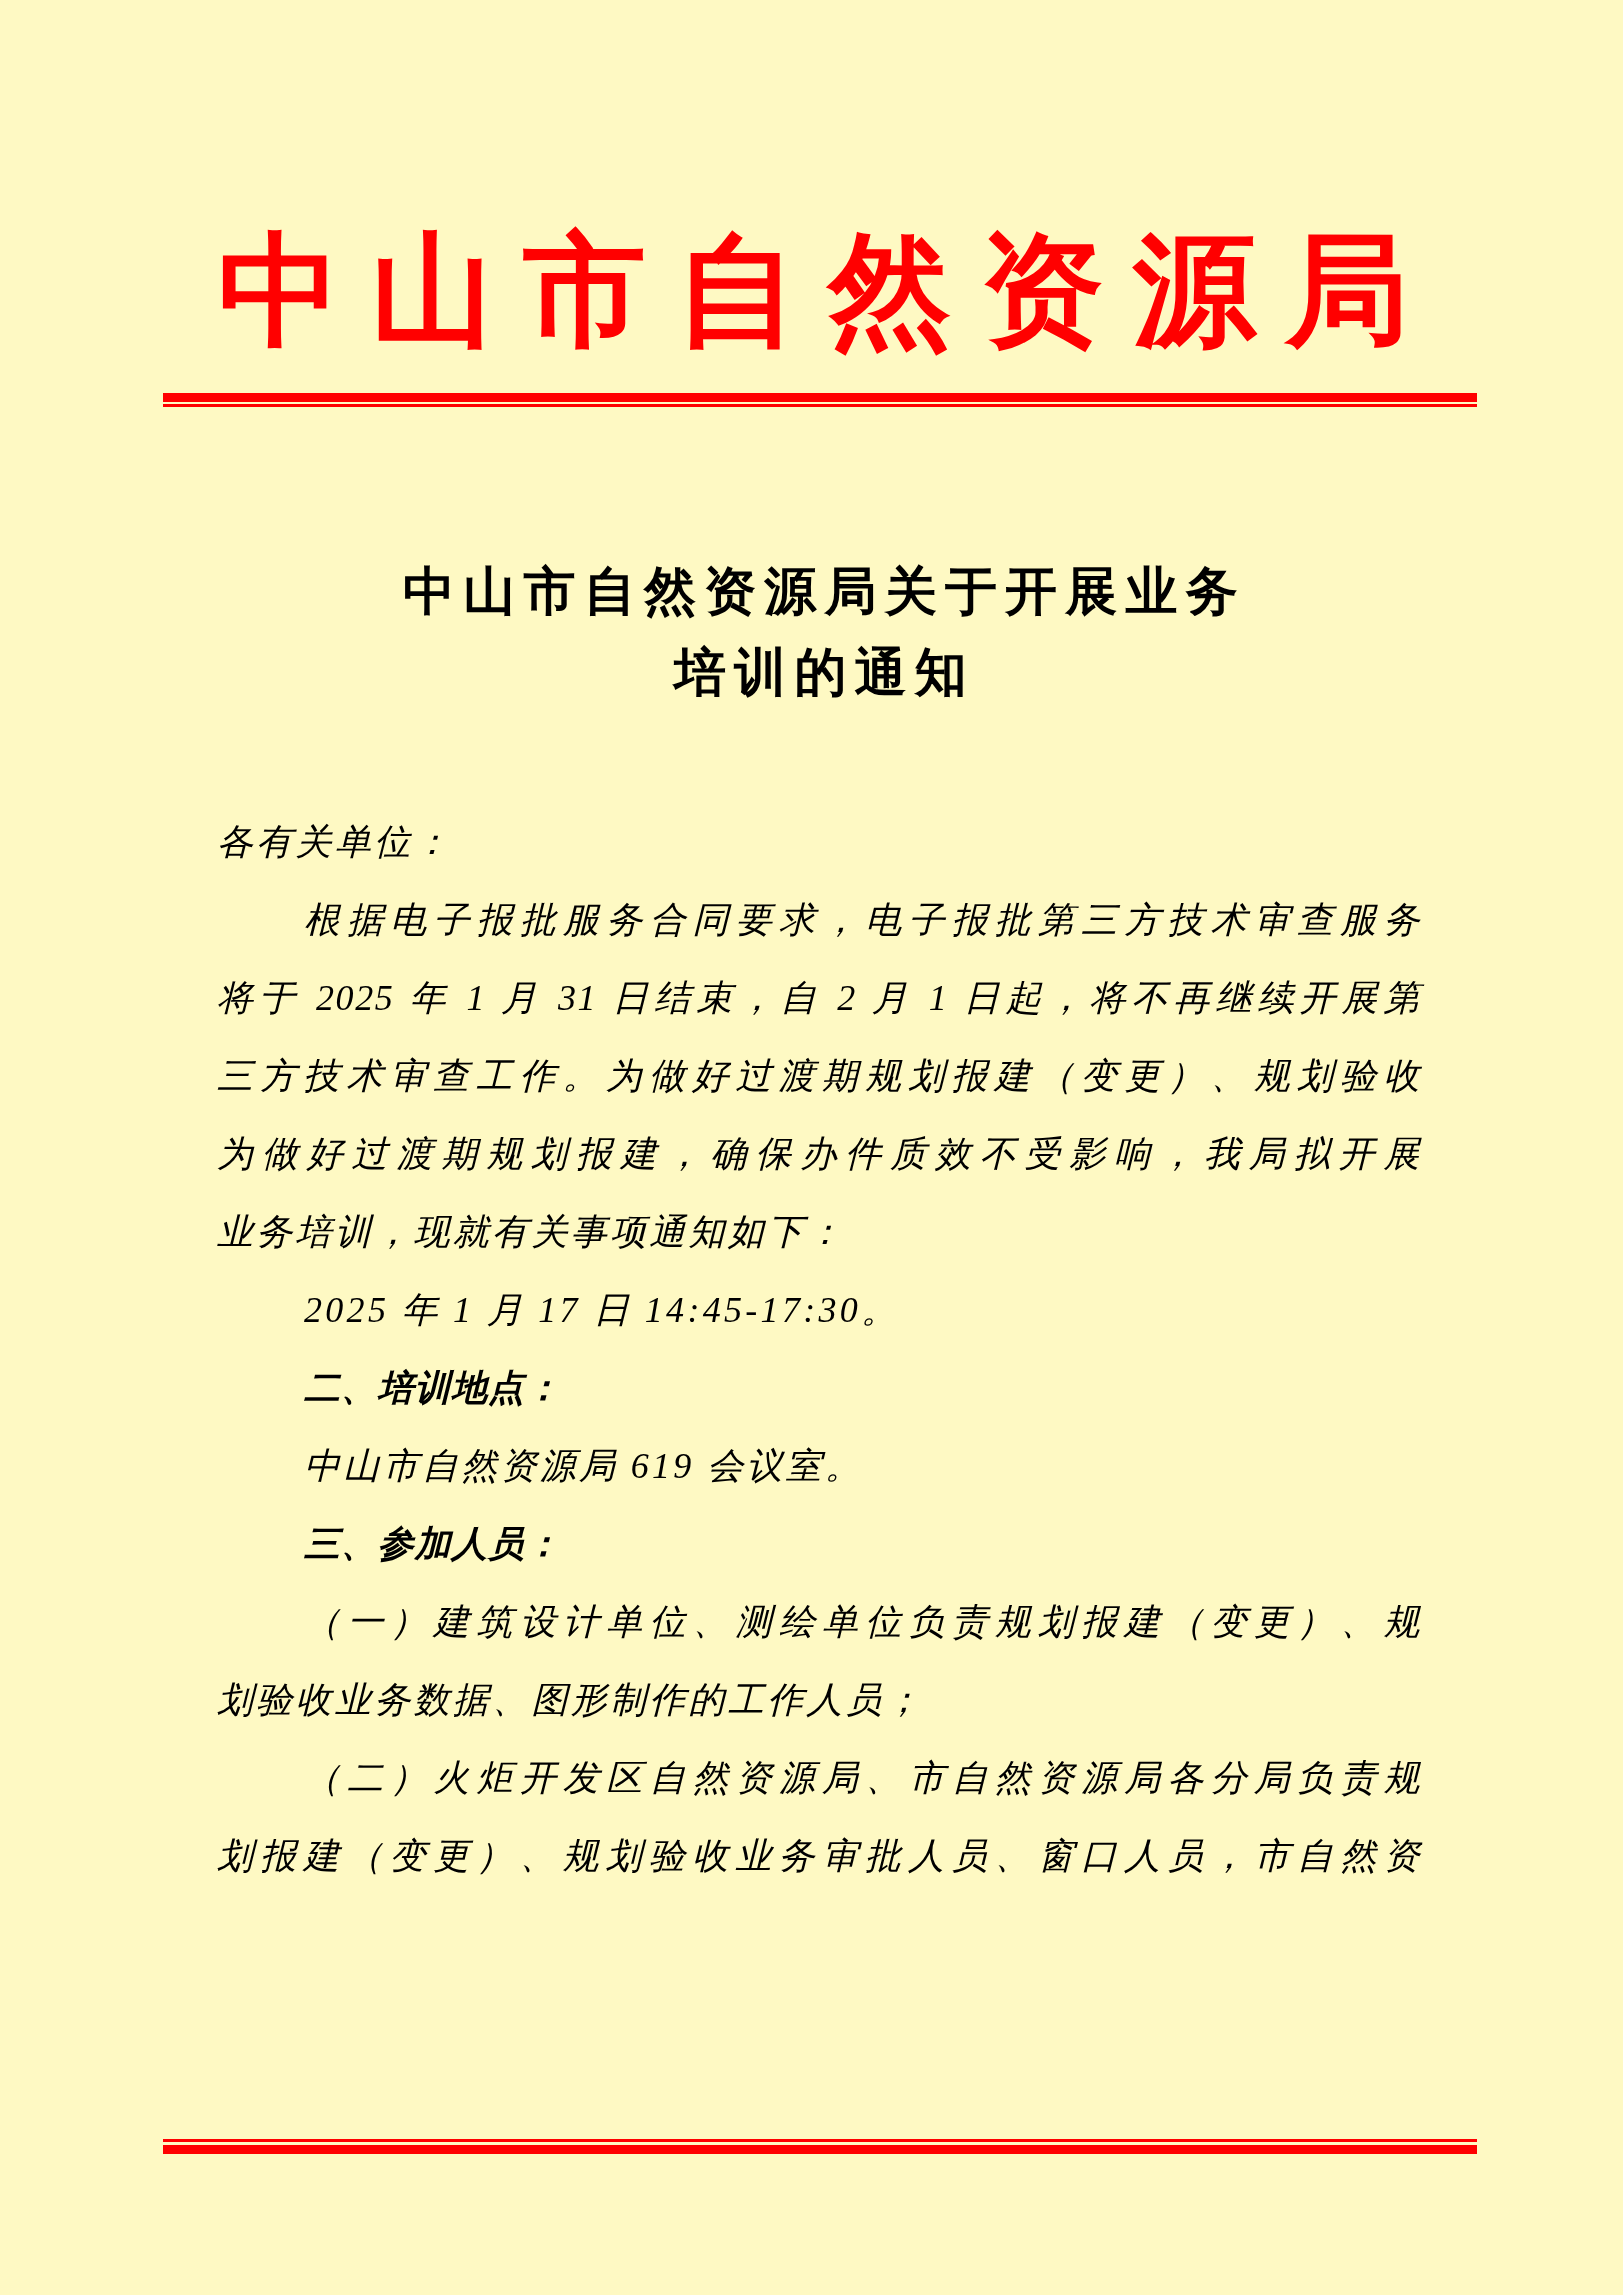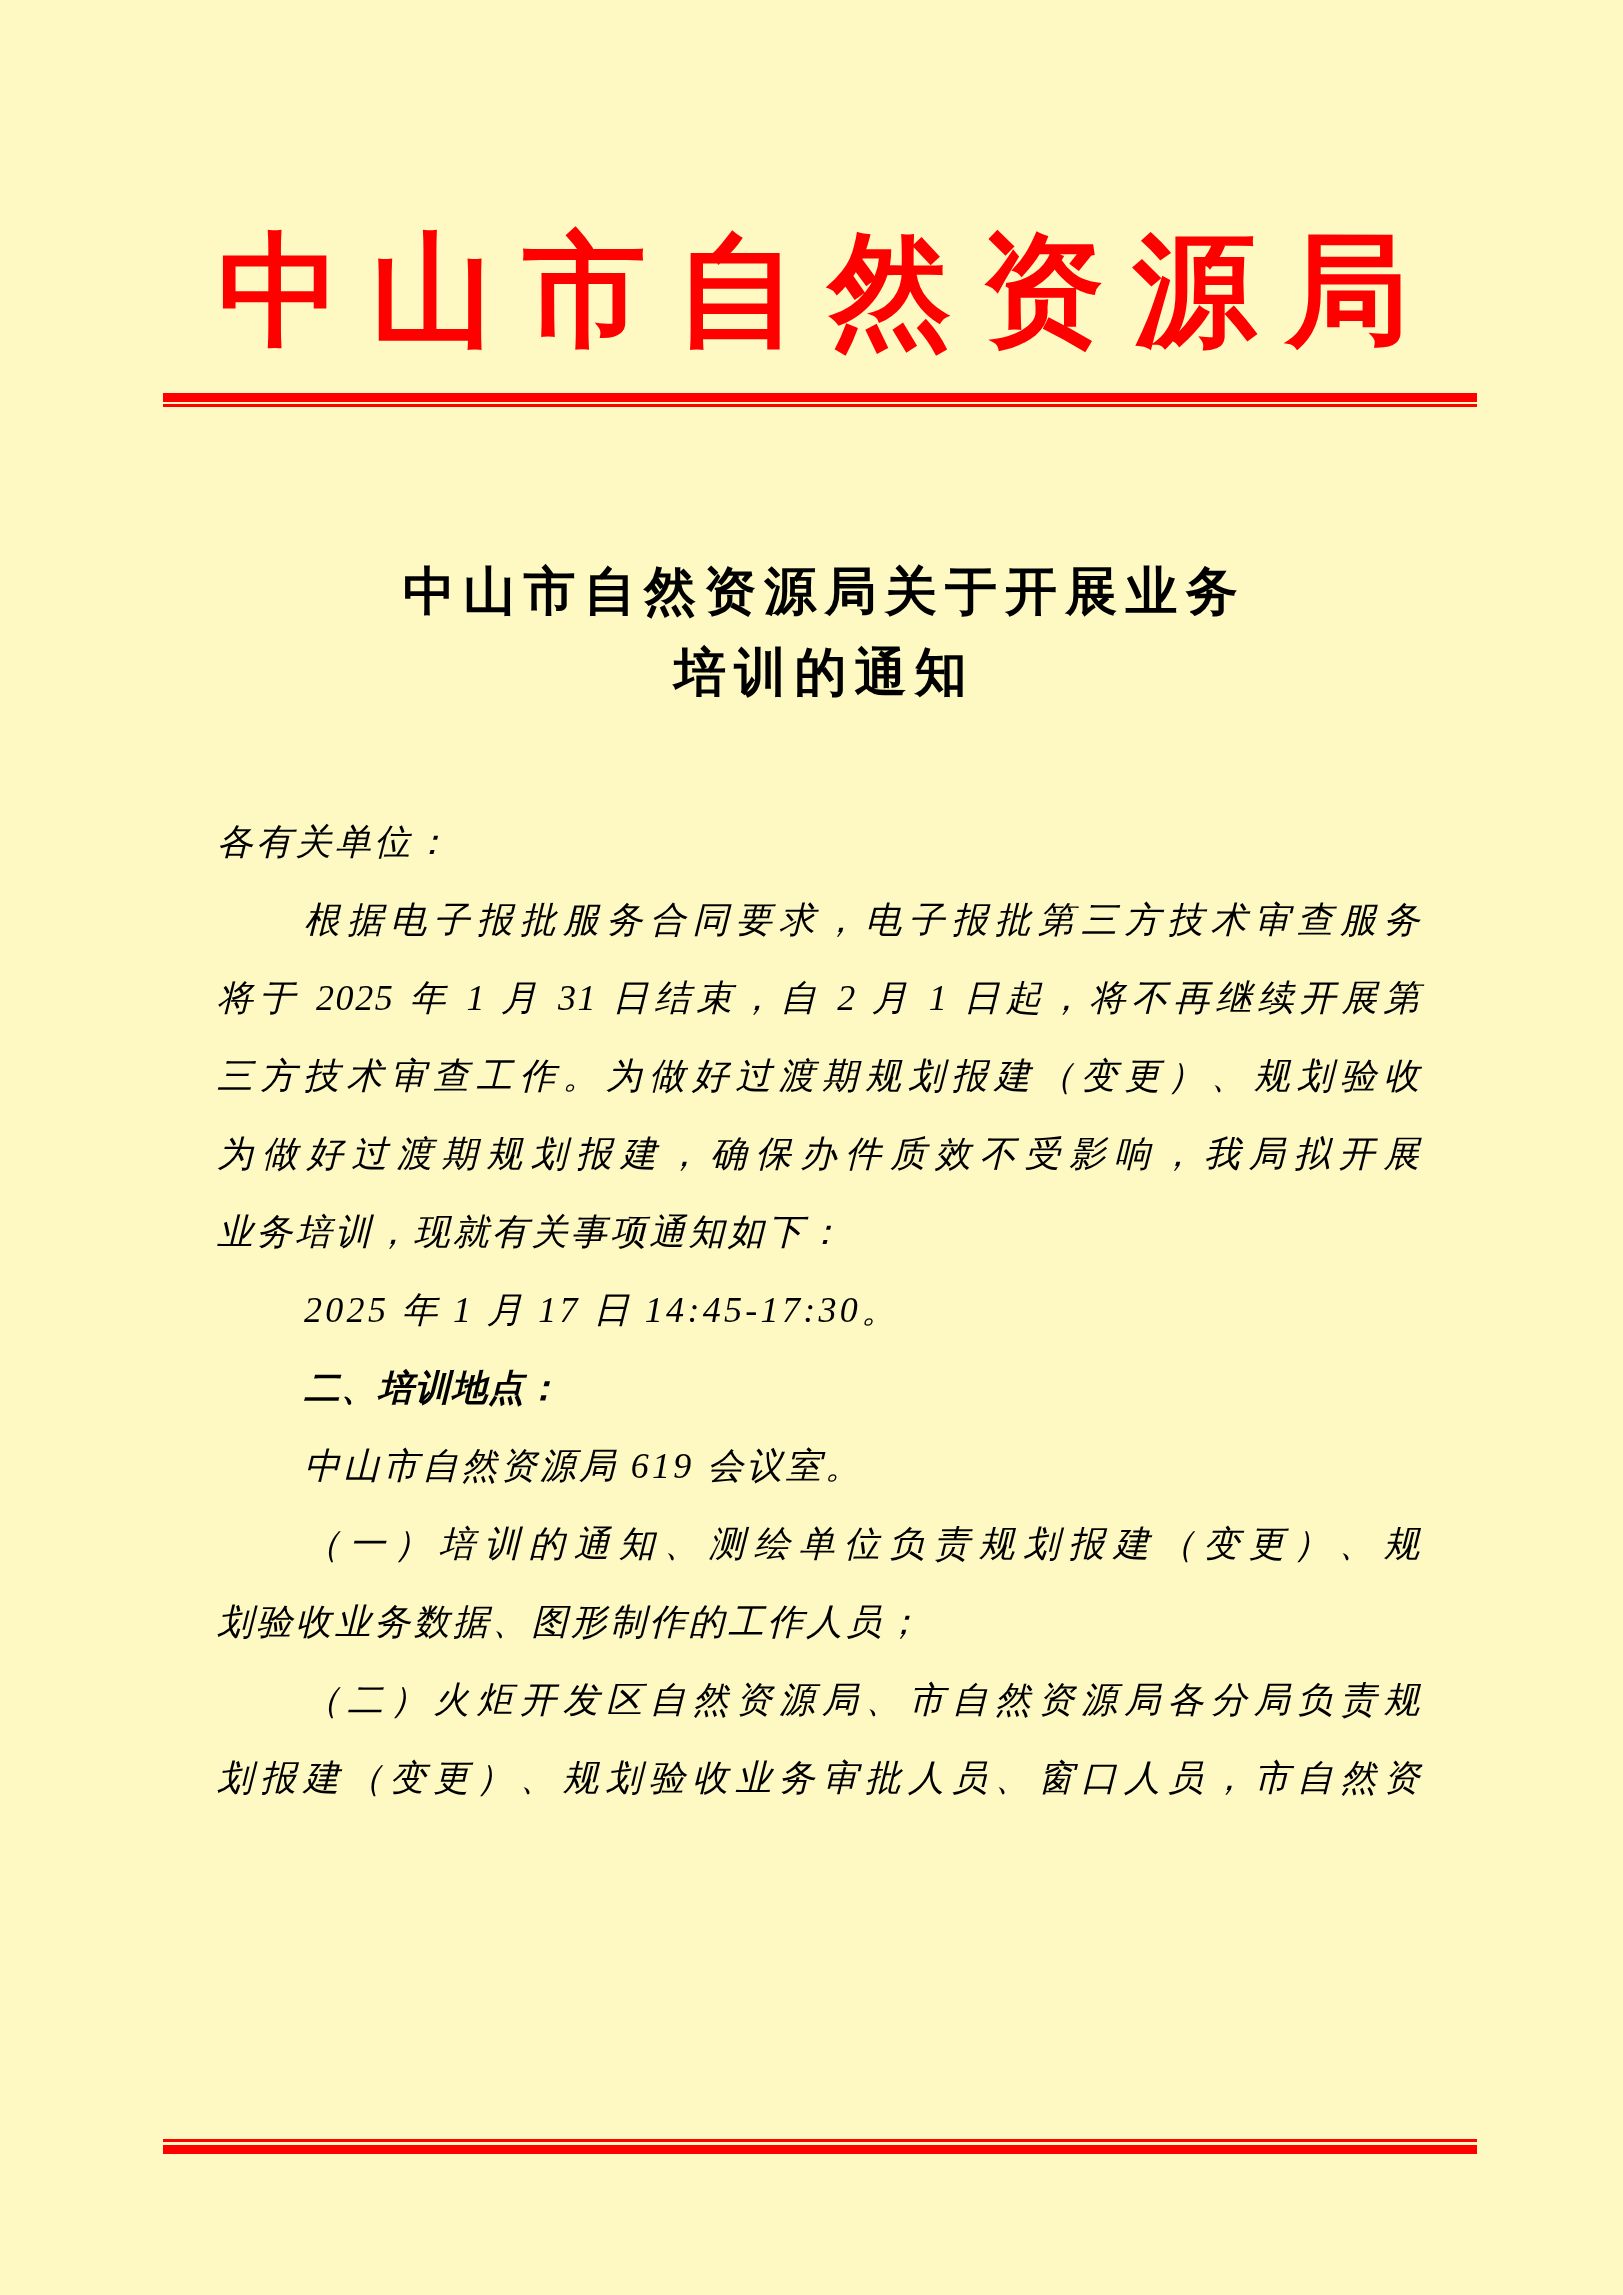--- a/index.html
+++ b/index.html
@@ -110,21 +110,22 @@
   <div class="body-block">
     <div class="line">各有关单位：</div>
     <div class="line indent just">根据电子报批服务合同要求，电子报批第三方技术审查服务</div>
     <div class="line just">将于 2025 年 1 月 31 日结束，自 2 月 1 日起，将不再继续开展第</div>
     <div class="line just">三方技术审查工作。为做好过渡期规划报建（变更）、规划验收</div>
     <div class="line just">为做好过渡期规划报建，确保办件质效不受影响，我局拟开展</div>
     <div class="line">业务培训，现就有关事项通知如下：</div>
     <div class="line indent">2025 年 1 月 17 日 14:45-17:30。</div>
     <div class="line indent heading">二、培训地点：</div>
     <div class="line indent">中山市自然资源局 619 会议室。</div>
-    <div class="line indent just">（一）培训的通知、测绘单位负责规划报建（变更）、规</div>
+    <div class="line indent heading">三、参加人员：</div>
+    <div class="line indent just">（一）建筑设计单位、测绘单位负责规划报建（变更）、规</div>
     <div class="line">划验收业务数据、图形制作的工作人员；</div>
     <div class="line indent just">（二）火炬开发区自然资源局、市自然资源局各分局负责规</div>
     <div class="line just">划报建（变更）、规划验收业务审批人员、窗口人员，市自然资</div>
   </div>
 
   <div class="sep sep-bottom-thin"></div>
   <div class="sep sep-bottom-thick"></div>
 
 </div>
 

